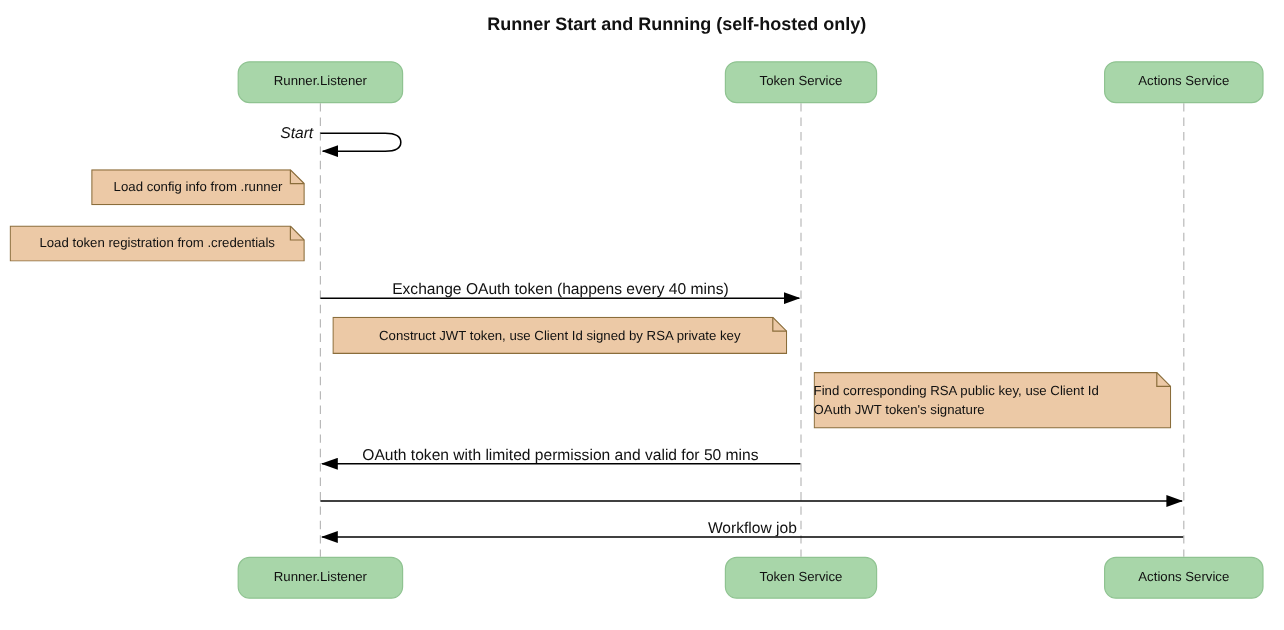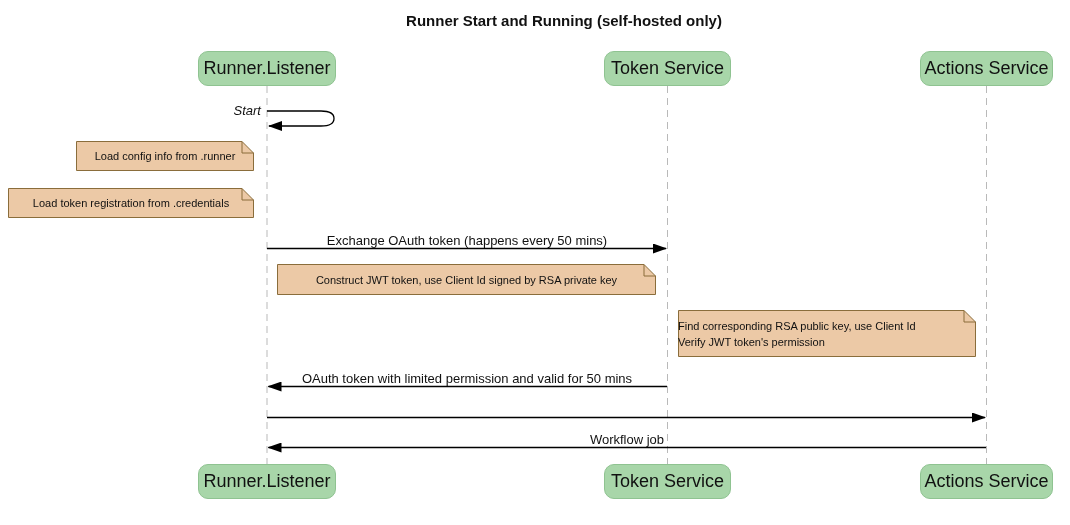--- a/index.html
+++ b/index.html
@@ -7,21 +7,21 @@
     position:relative; width:1070px; height:525px; background:#ffffff;
     font-family:"Liberation Sans", sans-serif; color:#111; overflow:hidden;
   }
   .diagram-title {
     position:absolute; top:12px; left:0; width:100%;
     text-align:center; font-weight:bold; font-size:15px;margin-left:29px;
   }
   .overlay { position:absolute; left:0; top:0; width:1070px; height:525px; }
   .actor {
     position:absolute; height:35px; line-height:33px; box-sizing:border-box;
-    text-align:center; font-size:18px;
+    text-align:center; font-size:11px;
     background:var(--actor-fill); border:1px solid var(--actor-border);
     border-radius:10px;
   }
   .msg-label {
     position:absolute; transform:translateX(-50%);
     font-size:13px; white-space:nowrap; color:#111;
   }
   .msg-label.align-right { transform:translateX(-100%);font-style:italic; }
   .note { position:absolute; font-size:11px; }
   .note svg { position:absolute; left:0; top:0; }
@@ -61,21 +61,21 @@
 
   <div class="actor" style="left:198px; top:51px; width:138px;">Runner.Listener</div>
   <div class="actor" style="left:604px; top:51px; width:127px;">Token Service</div>
   <div class="actor" style="left:920px; top:51px; width:133px;">Actions Service</div>
 
   <div class="actor" style="left:198px; top:464px; width:138px;">Runner.Listener</div>
   <div class="actor" style="left:604px; top:464px; width:127px;">Token Service</div>
   <div class="actor" style="left:920px; top:464px; width:133px;">Actions Service</div>
 
   <div class="msg-label align-right" style="left:261px; top:103px;">Start</div>
-  <div class="msg-label" style="left:467px; top:233px;">Exchange OAuth token (happens every 50 mins)</div>
+  <div class="msg-label" style="left:467px; top:233px;">Exchange OAuth token (happens every 40 mins)</div>
   <div class="msg-label" style="left:467px; top:371px;">OAuth token with limited permission and valid for 50 mins</div>
   <div class="msg-label" style="left:627px; top:432px;">Workflow job</div>
 
   <div class="note" style="left:76px; top:141px; width:178px; height:30px;">
     <svg width="178" height="30" viewBox="0 0 178 30">
       <path d="M0.5,0.5 L166,0.5 L177.5,12 L177.5,29.5 L0.5,29.5 Z" style="fill:var(--note-fill); stroke:var(--note-border);"></path>
       <path d="M166,0.5 L166,12 L177.5,12" style="fill:none; stroke:var(--note-border);"></path>
     </svg>
     <div class="note-text">Load config info from .runner</div>
   </div>
@@ -96,17 +96,17 @@
     <div class="note-text">Construct JWT token, use Client Id signed by RSA private key</div>
   </div>
 
   <div class="note" style="left:678px; top:310px; width:298px; height:47px;">
     <svg width="298" height="47" viewBox="0 0 298 47">
       <path d="M0.5,0.5 L286,0.5 L297.5,12 L297.5,46.5 L0.5,46.5 Z" style="fill:var(--note-fill); stroke:var(--note-border);"></path>
       <path d="M286,0.5 L286,12 L297.5,12" style="fill:none; stroke:var(--note-border);"></path>
     </svg>
     <div class="note-text multiline">
       <span>Find corresponding RSA public key, use Client Id</span>
-      <span>Verify JWT token's permission</span>
+      <span>OAuth JWT token's signature</span>
     </div>
   </div>
 
 </div>
 
 </body></html>

